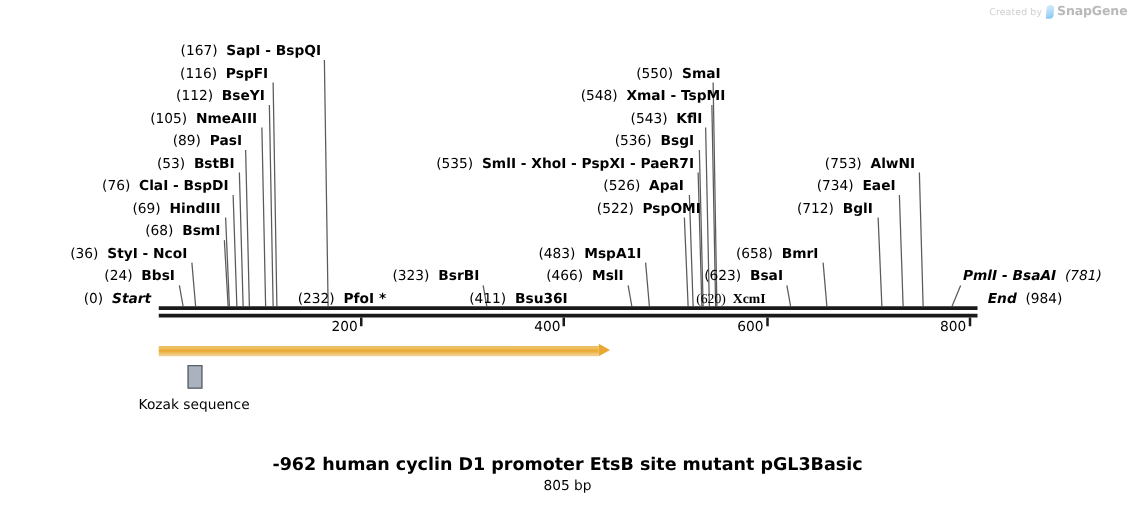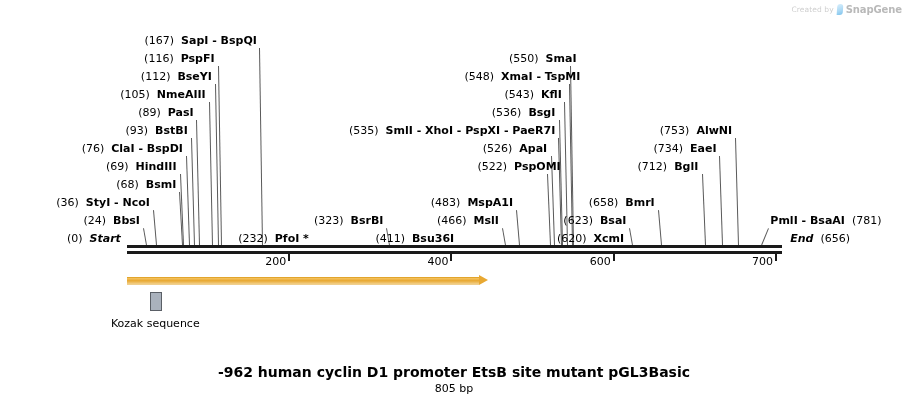--- a/index.html
+++ b/index.html
@@ -119,60 +119,60 @@
       <div class="site-line" style="height: 107.042px; left: 737.819px; top: 137.958px; transform: rotate(-1.606deg);"></div>
       <div class="site-line" style="height: 18.3848px; left: 760.532px; top: 226.615px; transform: rotate(22.3801deg);"></div>
     </div>
   <div id="labels-layer">
       <div class="label" style="visibility: visible; left: 67px; top: 233px;"><span class="pos">(0)</span>&nbsp;&nbsp;<span class="term">Start</span></div>
       <div class="label" style="visibility: visible; left: 83.4683px; top: 215px;"><span class="pos">(24)</span>&nbsp;&nbsp;<span class="enz">BbsI</span></div>
       <div class="label" style="visibility: visible; left: 56.2025px; top: 197px;"><span class="pos">(36)</span>&nbsp;&nbsp;<span class="enz">StyI</span><span class="sep"> - </span><span class="enz">NcoI</span></div>
       <div class="label" style="visibility: visible; left: 116.16px; top: 179px;"><span class="pos">(68)</span>&nbsp;&nbsp;<span class="enz">BsmI</span></div>
       <div class="label" style="visibility: visible; left: 105.971px; top: 161px;"><span class="pos">(69)</span>&nbsp;&nbsp;<span class="enz">HindIII</span></div>
       <div class="label" style="visibility: visible; left: 81.6497px; top: 143px;"><span class="pos">(76)</span>&nbsp;&nbsp;<span class="enz">ClaI</span><span class="sep"> - </span><span class="enz">BspDI</span></div>
-      <div class="label" style="visibility: visible; left: 125.517px; top: 125px;"><span class="pos">(93)</span>&nbsp;&nbsp;<span class="enz">BstBI</span></div>
+      <div class="label" style="visibility: visible; left: 125.517px; top: 125px;"><span class="pos">(53)</span>&nbsp;&nbsp;<span class="enz">BstBI</span></div>
       <div class="label" style="visibility: visible; left: 138.195px; top: 107px;"><span class="pos">(89)</span>&nbsp;&nbsp;<span class="enz">PasI</span></div>
       <div class="label" style="visibility: visible; left: 120.174px; top: 89px;"><span class="pos">(105)</span>&nbsp;&nbsp;<span class="enz">NmeAIII</span></div>
       <div class="label" style="visibility: visible; left: 140.852px; top: 71px;"><span class="pos">(112)</span>&nbsp;&nbsp;<span class="enz">BseYI</span></div>
       <div class="label" style="visibility: visible; left: 144.097px; top: 53px;"><span class="pos">(116)</span>&nbsp;&nbsp;<span class="enz">PspFI</span></div>
       <div class="label" style="visibility: visible; left: 144.467px; top: 35px;"><span class="pos">(167)</span>&nbsp;&nbsp;<span class="enz">SapI</span><span class="sep"> - </span><span class="enz">BspQI</span></div>
       <div class="label" style="visibility: visible; left: 238.194px; top: 233px;"><span class="pos">(232)</span>&nbsp;&nbsp;<span class="enz">PfoI *</span></div>
       <div class="label" style="visibility: visible; left: 314.011px; top: 215px;"><span class="pos">(323)</span>&nbsp;&nbsp;<span class="enz">BsrBI</span></div>
       <div class="label" style="visibility: visible; left: 375.395px; top: 233px;"><span class="pos">(411)</span>&nbsp;&nbsp;<span class="enz">Bsu36I</span></div>
       <div class="label" style="visibility: visible; left: 437.01px; top: 215px;"><span class="pos">(466)</span>&nbsp;&nbsp;<span class="enz">MslI</span></div>
       <div class="label" style="visibility: visible; left: 430.8px; top: 197px;"><span class="pos">(483)</span>&nbsp;&nbsp;<span class="enz">MspA1I</span></div>
       <div class="label" style="visibility: visible; left: 461.436px; top: 161px; margin-left: 16px;"><span class="pos">(522)</span>&nbsp;&nbsp;<span class="enz">PspOMI</span></div>
       <div class="label" style="visibility: visible; left: 482.681px; top: 143px;"><span class="pos">(526)</span>&nbsp;&nbsp;<span class="enz">ApaI</span></div>
       <div class="label" style="visibility: visible; left: 348.981px; top: 125px;"><span class="pos">(535)</span>&nbsp;&nbsp;<span class="enz">SmlI</span><span class="sep"> - </span><span class="enz">XhoI</span><span class="sep"> - </span><span class="enz">PspXI</span><span class="sep"> - </span><span class="enz">PaeR7I</span></div>
       <div class="label" style="visibility: visible; left: 491.793px; top: 107px;"><span class="pos">(536)</span>&nbsp;&nbsp;<span class="enz">BsgI</span></div>
       <div class="label" style="visibility: visible; left: 504.471px; top: 89px;"><span class="pos">(543)</span>&nbsp;&nbsp;<span class="enz">KflI</span></div>
       <div class="label" style="visibility: visible; left: 449.527px; top: 71px; margin-left: 15px;"><span class="pos">(548)</span>&nbsp;&nbsp;<span class="enz">XmaI</span><span class="sep"> - </span><span class="enz">TspMI</span></div>
       <div class="label" style="visibility: visible; left: 473px; top: 53px; margin-left: 36px;"><span class="pos">(550)</span>&nbsp;&nbsp;<span class="enz">SmaI</span></div>
-      <div class="label" style="visibility: visible; left: 556.932px; top: 233px;"><span class="pos">(620)</span>&nbsp;&nbsp;<span class="enz">XcmI</span></div>
+      <div class="label" style="visibility: visible; left: 556.932px; top: 233px; font-family: Liberation Serif, serif;"><span class="pos">(620)</span>&nbsp;&nbsp;<span class="enz">XcmI</span></div>
       <div class="label" style="visibility: visible; left: 563.365px; top: 215px;"><span class="pos">(623)</span>&nbsp;&nbsp;<span class="enz">BsaI</span></div>
       <div class="label" style="visibility: visible; left: 588.757px; top: 197px;"><span class="pos">(658)</span>&nbsp;&nbsp;<span class="enz">BmrI</span></div>
       <div class="label" style="visibility: visible; left: 637.56px; top: 161px;"><span class="pos">(712)</span>&nbsp;&nbsp;<span class="enz">BglI</span></div>
       <div class="label" style="visibility: visible; left: 653.406px; top: 143px;"><span class="pos">(734)</span>&nbsp;&nbsp;<span class="enz">EaeI</span></div>
       <div class="label" style="visibility: visible; left: 659.819px; top: 125px;"><span class="pos">(753)</span>&nbsp;&nbsp;<span class="enz">AlwNI</span></div>
-      <div class="label right" style="visibility: visible; left: 881.532px; top: 215px;"><span class="enz">PmlI</span><span class="sep"> - </span><span class="enz">BsaAI</span>&nbsp;&nbsp;<span class="pos">(781)</span></div>
-      <div class="label right" style="visibility: visible; left: 850px; top: 233px;"><span class="term">End</span>&nbsp;&nbsp;<span class="pos">(656)</span></div>
+      <div class="label right" style="visibility: visible; left: 881.532px; top: 215px; font-style: italic;"><span class="enz">PmlI</span><span class="sep"> - </span><span class="enz">BsaAI</span>&nbsp;&nbsp;<span class="pos">(781)</span></div>
+      <div class="label right" style="visibility: visible; left: 850px; top: 233px;"><span class="term">End</span>&nbsp;&nbsp;<span class="pos">(984)</span></div>
     </div>
   <div id="backbone-layer">
       <div class="backbone bb-top" style="left: 127px; top: 245px; width: 655px;"></div>
       <div class="backbone bb-bot" style="left: 127px; top: 251px; width: 655px;"></div>
     </div>
   <div id="ruler-layer">
       <div class="ruler-tick" style="left: 288.236px; top: 254px;"></div>
       <div class="ruler-num" style="left: 286.236px; top: 255px;">200</div>
       <div class="ruler-tick" style="left: 450.472px; top: 254px;"></div>
       <div class="ruler-num" style="left: 448.472px; top: 255px;">400</div>
       <div class="ruler-tick" style="left: 612.708px; top: 254px;"></div>
       <div class="ruler-num" style="left: 610.708px; top: 255px; text-align: center;">600</div>
       <div class="ruler-tick" style="left: 774.944px; top: 254px;"></div>
-      <div class="ruler-num" style="left: 772.944px; top: 255px;">700</div>
+      <div class="ruler-num" style="left: 772.944px; top: 255px;">800</div>
     </div>
   <div id="feature-layer">
       <div class="feature-arrow" style="left: 127px; top: 276px; width: 360.975px;">
         <div class="fa-body" style="width: 351.975px;"></div>
         <div class="fa-head" style="left: 351.975px;"></div>
       </div>
     </div>
   <div id="kozak-layer">
       <div class="kozak-box" style="left: 150.391px; top: 292px;"></div>
       <div class="kozak-label" style="top: 317px; left: 110.891px;">Kozak sequence</div>

